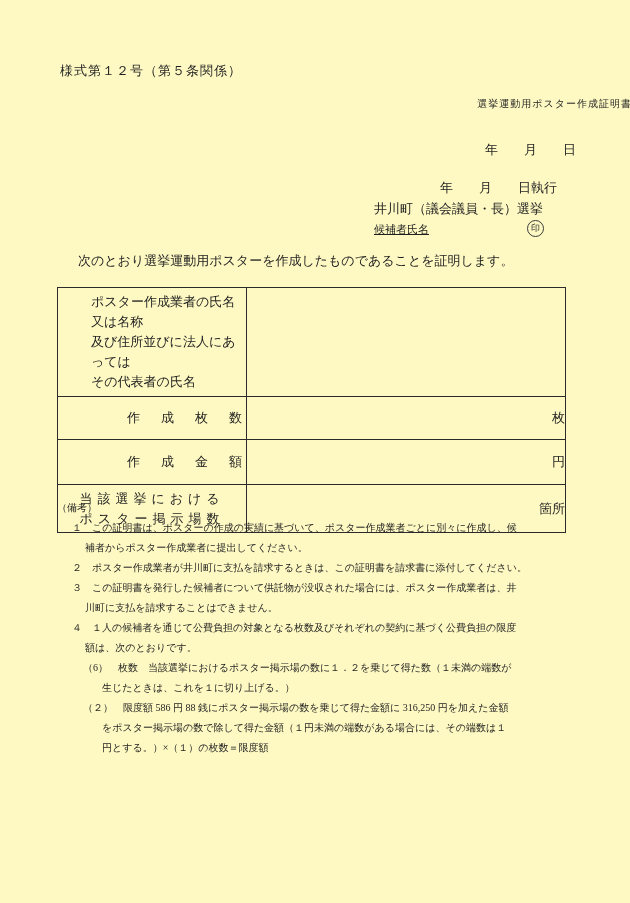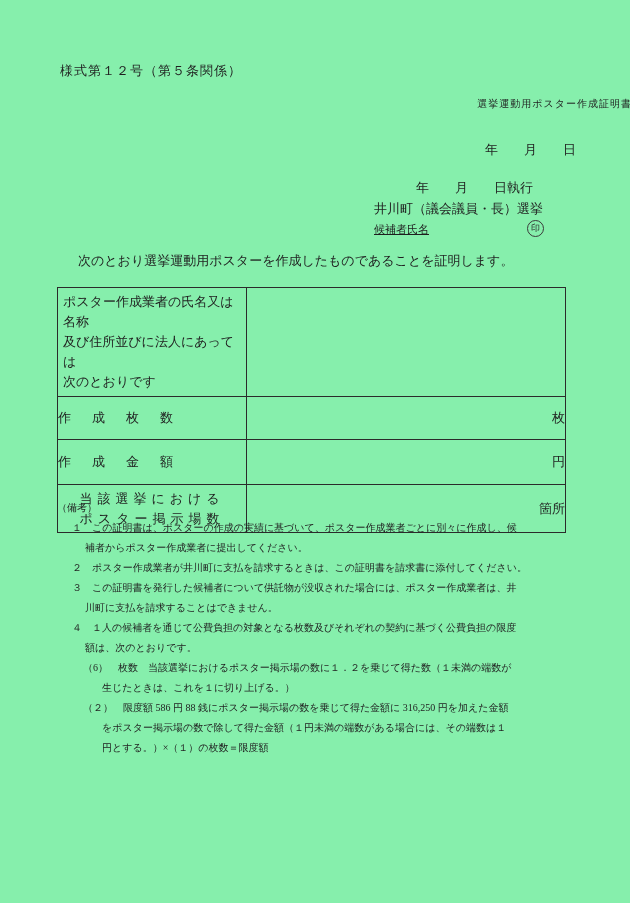--- a/index.html
+++ b/index.html
@@ -4,37 +4,37 @@
 <style>
   html,body{margin:0;padding:0;}
   body{
     width:630px;height:903px;
     background:#ffffff;
     font-family:"Liberation Serif","DejaVu Serif",serif;
     color:#1f1f1f;
     position:relative;
     overflow:hidden;
   }
-  .page{position:absolute;inset:0;background:#86efac;padding-left:16px;}
+  .page{position:absolute;inset:0;background:#fef9c3;padding-left:16px;}
 
   .form-number{
     position:absolute;left:60px;top:62px;
     font-size:13px;letter-spacing:1px;white-space:nowrap;
   }
   .doc-title{
     position:absolute;left:2px;top:97px;width:630px;
     text-align:right;font-size:10px;font-weight:normal;
     letter-spacing:1px;margin:0;white-space:nowrap;
   }
   .issue-date{
     position:absolute;left:485px;top:141px;
     font-size:13px;white-space:nowrap;
   }
   .exec-date{
-    position:absolute;left:416px;top:179px;
+    position:absolute;left:440px;top:179px;
     font-size:13px;white-space:nowrap;
   }
   .election-name{
     position:absolute;left:374px;top:200px;
     font-size:13px;white-space:nowrap;
   }
   .candidate-line{
     position:absolute;left:374px;top:222px;
     font-size:11px;white-space:nowrap;text-decoration:underline;
   }
@@ -58,22 +58,22 @@
     border:1px solid #2b2b2b;
     font-size:13px;vertical-align:middle;
     padding:0;
   }
   td.lbl{width:188px;}
   td.val{width:318px;}
   .r1{height:61px;}
   .r2{height:43px;}
   .r3{height:45px;}
   .r4{height:48px;}
-  .lbl-lines{padding:4px 5px;line-height:20px;}
-  .lbl-center{text-align:left;letter-spacing:4px;white-space:nowrap;}
+  .lbl-lines{padding:4px 5px;line-height:20px;margin-left:28px;}
+  .lbl-center{text-align:right;letter-spacing:4px;white-space:nowrap;}
   .lbl-center2{text-align:center;letter-spacing:5px;line-height:20px;white-space:nowrap;}
   td.val{text-align:right;padding-right:14px;}
 
   .notes{
     position:absolute;left:57px;top:498px;width:515px;
     font-size:10px;line-height:20px;
   }
   .nl{white-space:nowrap;}
   .nl-head{margin-left:0;}
   .nl-num{margin-left:15px;}
@@ -104,21 +104,21 @@
 
   <p class="certify">　次のとおり選挙運動用ポスターを作成したものであることを証明します。</p>
 
   <table class="main">
     <tbody>
       <tr class="r1">
         <td class="lbl">
           <div class="lbl-lines">
             <div>ポスター作成業者の氏名又は名称</div>
             <div>及び住所並びに法人にあっては</div>
-            <div>次のとおりです</div>
+            <div>その代表者の氏名</div>
           </div>
         </td>
         <td class="val"></td>
       </tr>
       <tr class="r2">
         <td class="lbl">
           <div class="lbl-center">作　成　枚　数</div>
         </td>
         <td class="val">枚</td>
       </tr>

